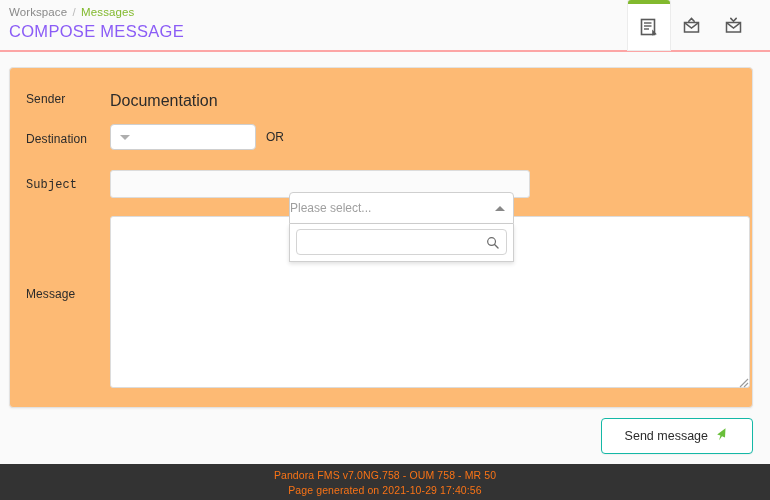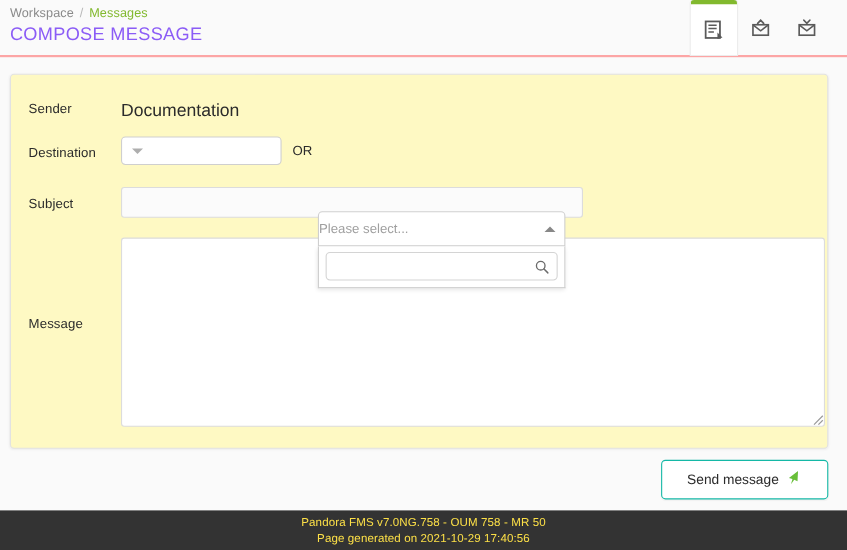--- a/index.html
+++ b/index.html
@@ -60,21 +60,21 @@
     border-radius: 3px 3px 0 0;
     box-shadow: 0 0 0 1px #ececec;
   }
   .htab svg { display: block; }
 
   
   #card {
     position: absolute;
     left: 9px; top: 67px;
     width: 744px; height: 341px;
-    background: #fef9c3;
+    background: #fdba74;
     border: 1px solid #e2e2e2;
     border-radius: 4px;
     box-shadow: 0 1px 2px rgba(0,0,0,.05);
   }
 
   .frow { position: absolute; }
   .flabel {
     font-size: 12px;
     color: #2b2b2b;
     letter-spacing: .1px;
@@ -114,21 +114,21 @@
   }
 
   #or-text {
     position: absolute;
     left: 256px; top: 62px;
     font-size: 12px;
     color: #2b2b2b;
   }
 
   
-  #row-subj-label { left: 16px; top: 110px; }
+  #row-subj-label { left: 16px; top: 110px; font-family: Liberation Mono, monospace; }
   #subject-input {
     position: absolute;
     left: 100px; top: 102px;
     width: 420px; height: 28px;
     border: 1px solid #dcdcdc;
     border-radius: 3px;
     background: #fbfbfb;
     font-size: 12px;
     color: #333;
     padding: 0 8px;
@@ -305,21 +305,21 @@
     cursor: pointer;
     box-shadow: 0 1px 1px rgba(0,0,0,.04);
   }
 
   
   #footer {
     position: absolute;
     left: 0; bottom: 0;
     width: 770px; height: 36px;
     background: #333333;
-    color: #fde047;
+    color: #f97316;
     text-align: center;
     padding-top: 4px;
   }
   .foot-line { font-size: 10.5px; line-height: 15px; letter-spacing: .1px; }
 </style>
 </head>
 <body>
 
 <div id="header">
 

